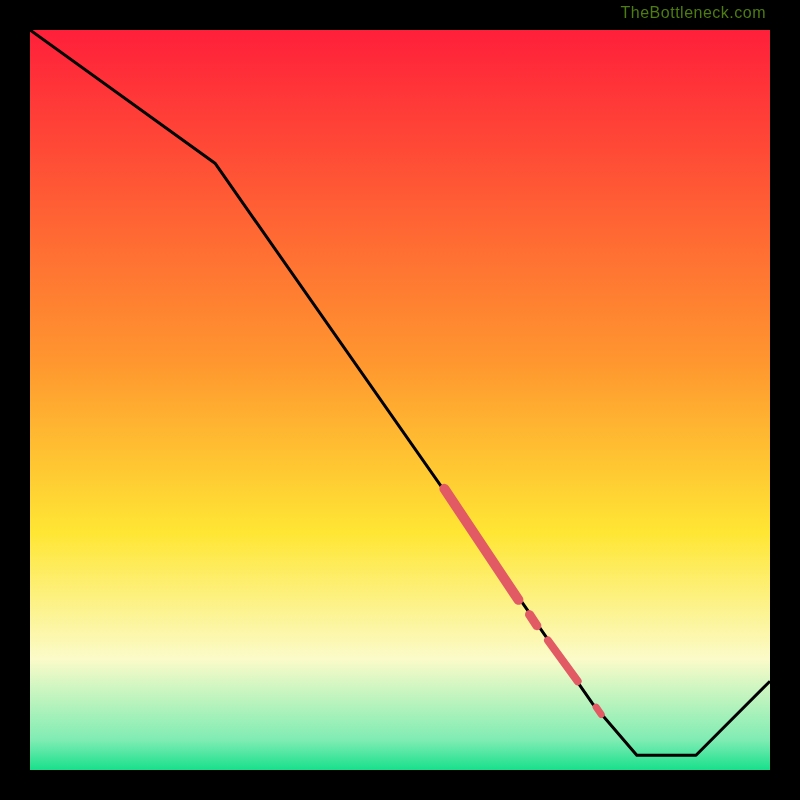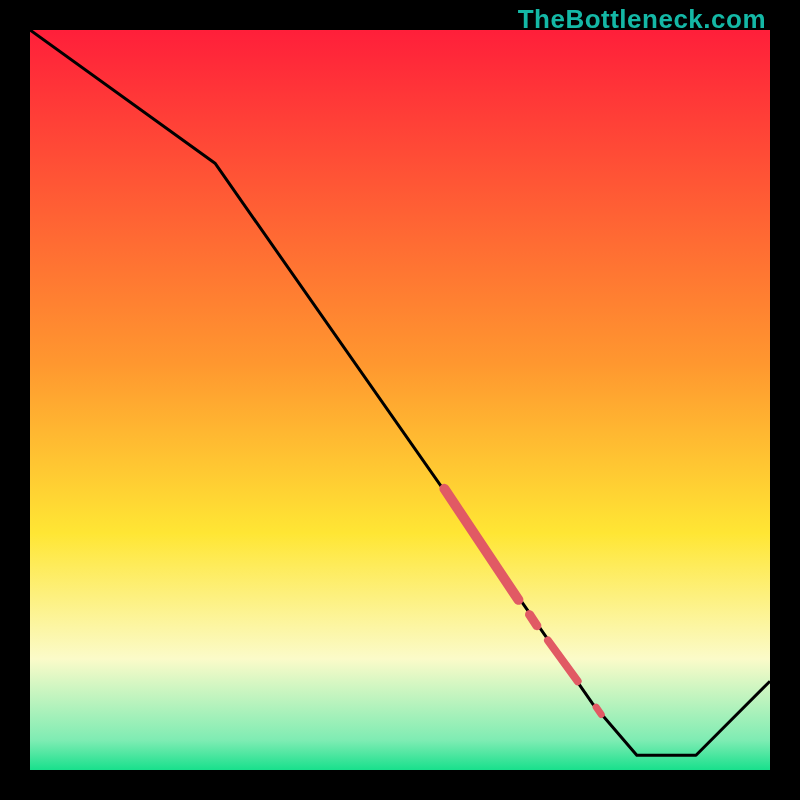--- a/index.html
+++ b/index.html
@@ -21,24 +21,24 @@
     position: absolute;
     left: 30px;
     top: 30px;
     width: 740px;
     height: 740px;
   }
   .watermark {
     position: absolute;
     top: 4px;
     right: 34px;
-    color: #14b8a6;
+    color: #4d7c0f;
     font-family: Arial, Helvetica, sans-serif;
-    font-size: 26px;
-    font-weight: 700;
+    font-size: 16px;
+    font-weight: 400;
     letter-spacing: 0.5px;
   }
 </style>
 </head>
 <body>
 
 <div class="frame">
   <div class="plot-wrapper">
     <svg id="plot-svg" width="740" height="740" viewBox="0 0 740 740" preserveAspectRatio="none">
         <defs>

